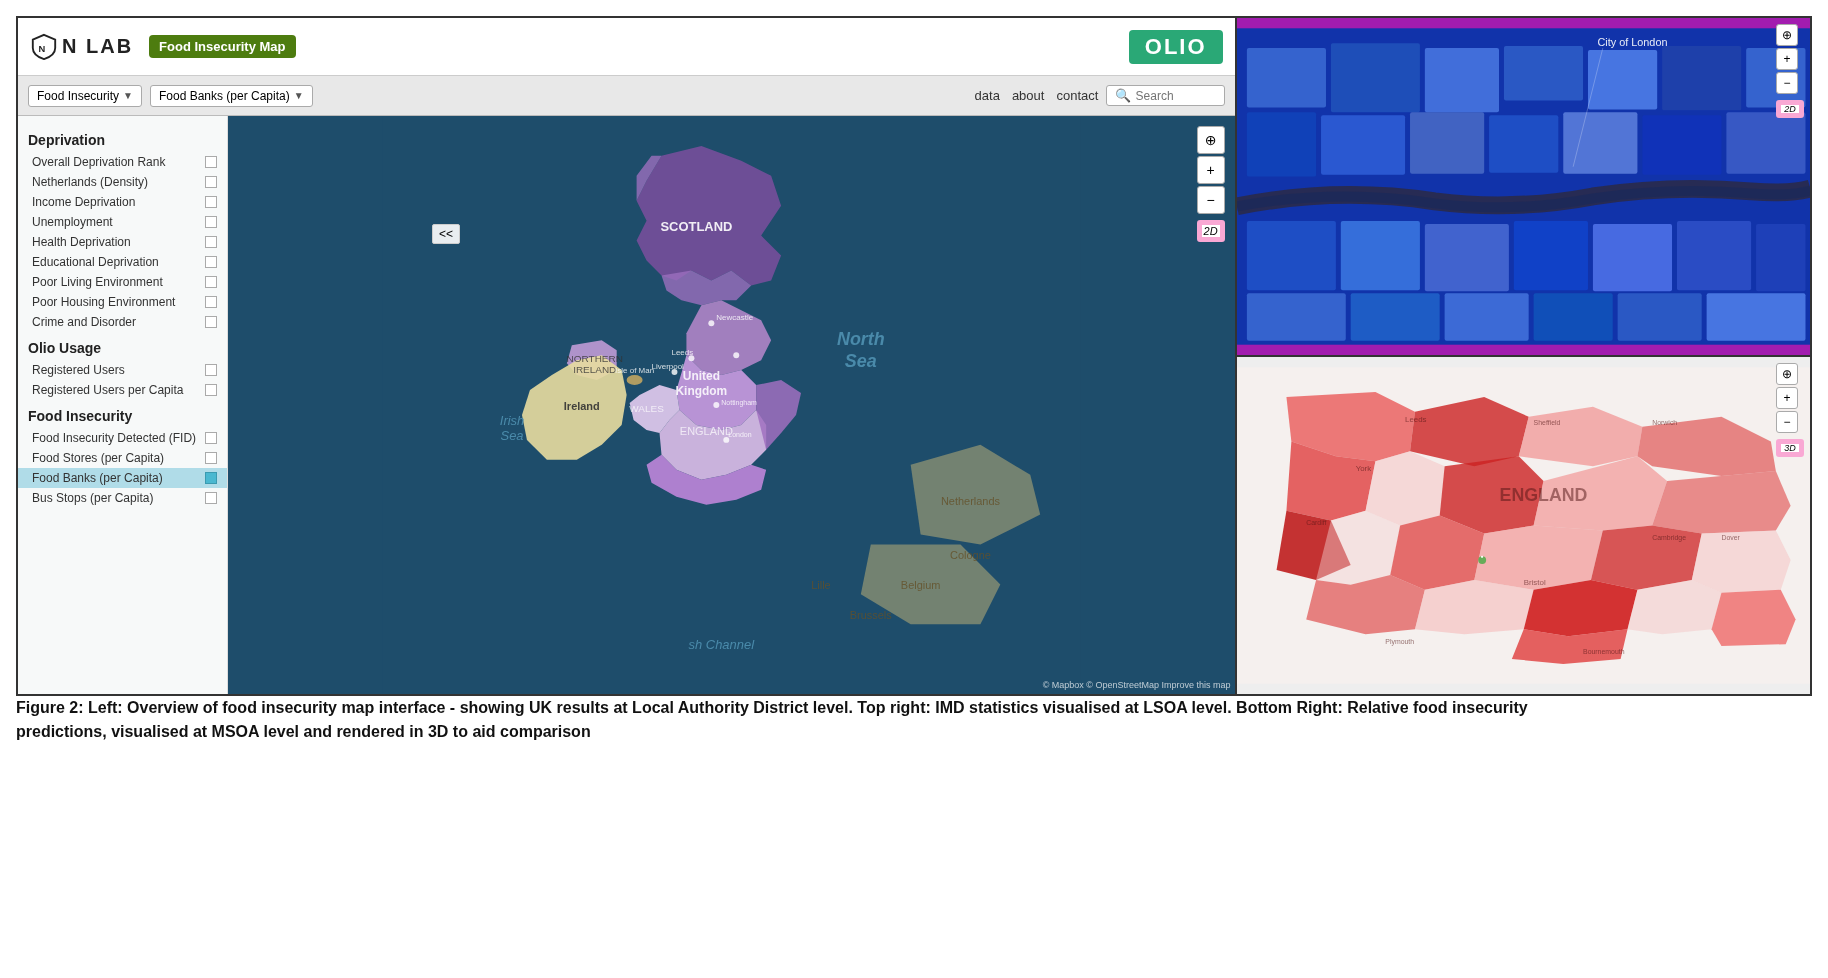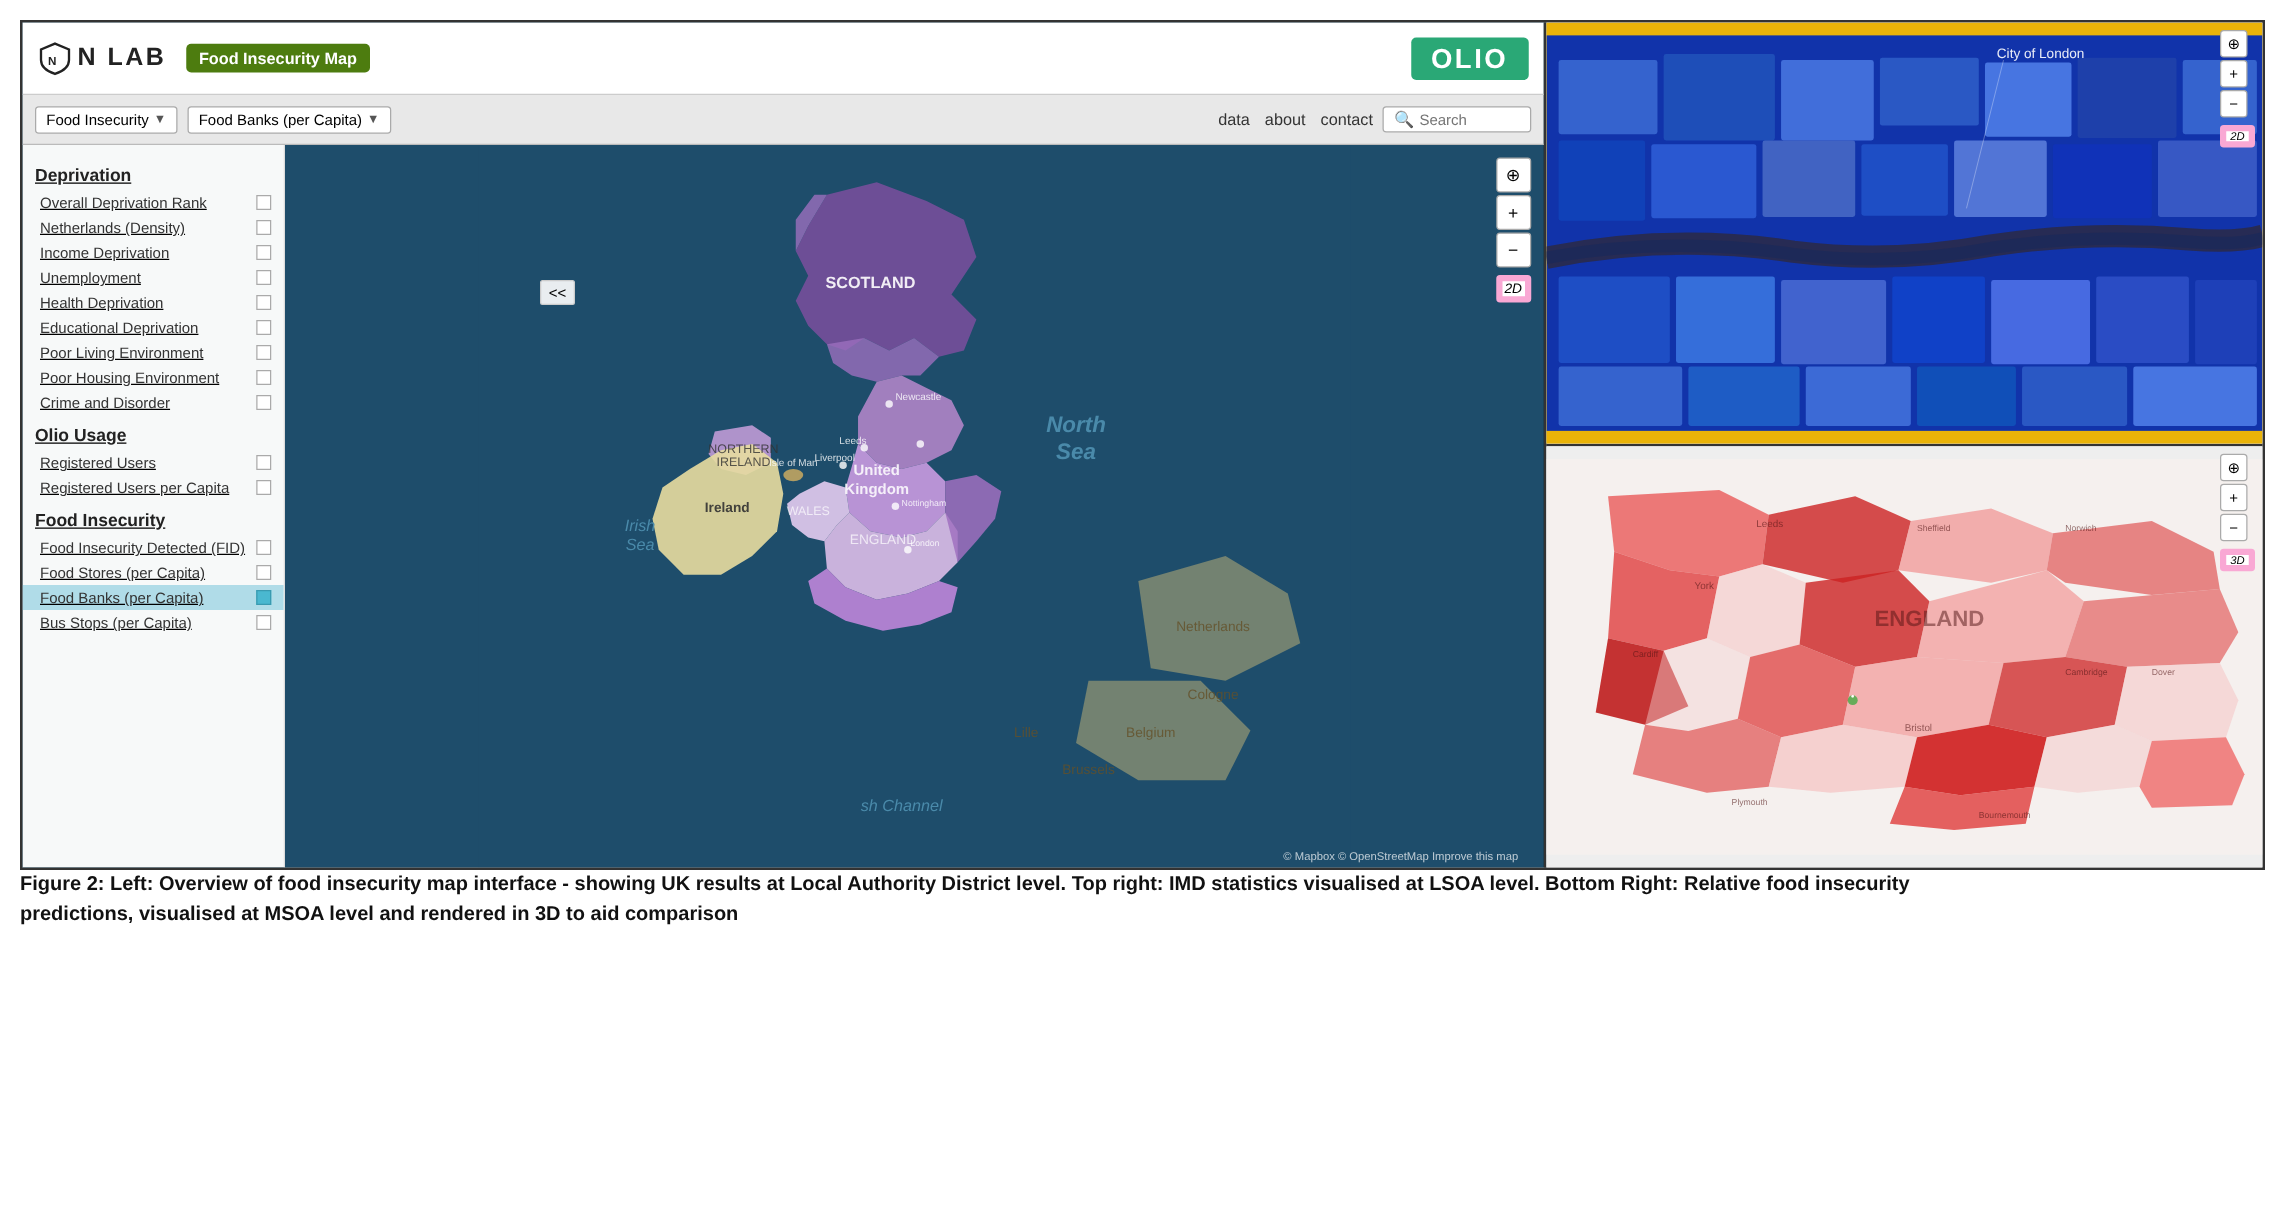--- a/index.html
+++ b/index.html
@@ -138,21 +138,20 @@
 
     
     .sidebar {
       background: rgba(255,255,255,0.97);
       width: 210px;
       min-width: 210px;
       padding: 8px 0;
       font-size: 12px;
       overflow-y: auto;
       border-right: 1px solid #ddd;
-      text-decoration: underline;
     }
 
     .sidebar-collapse {
       position: absolute;
       top: 108px;
       left: 204px;
       background: rgba(255,255,255,0.9);
       border: 1px solid #ccc;
       padding: 2px 6px;
       font-size: 12px;
@@ -233,21 +232,21 @@
       cursor: pointer;
       border-radius: 3px;
       margin-top: 4px;
       font-style: italic;
     }
 
     
     .map-attribution {
       position: absolute;
       bottom: 4px;
-      right: 20px;
+      right: 4px;
       font-size: 9px;
       color: rgba(255,255,255,0.7);
     }
 
     
     .right-panel {
       width: 32%;
       display: flex;
       flex-direction: column;
     }
@@ -259,21 +258,21 @@
     }
 
     .right-top {
       border-bottom: 2px solid #333;
     }
 
     
     .blue-map {
       width: 100%;
       height: 100%;
-      background: #eab308;
+      background: #a21caf;
       position: relative;
       overflow: hidden;
     }
 
     
     .red-map {
       width: 100%;
       height: 100%;
       background: #eee;
       position: relative;

